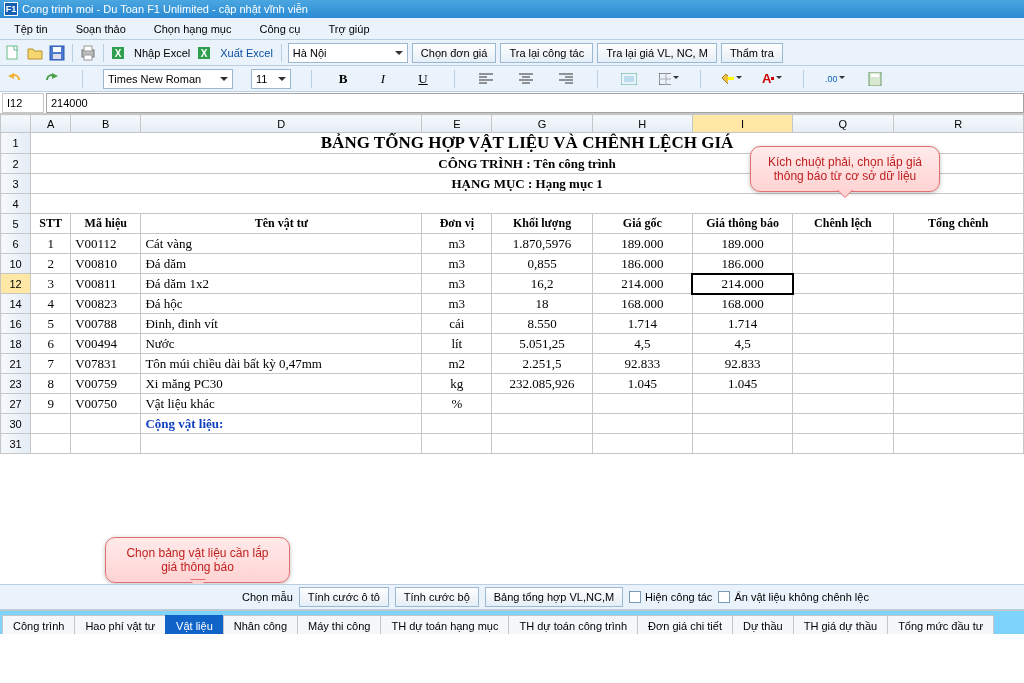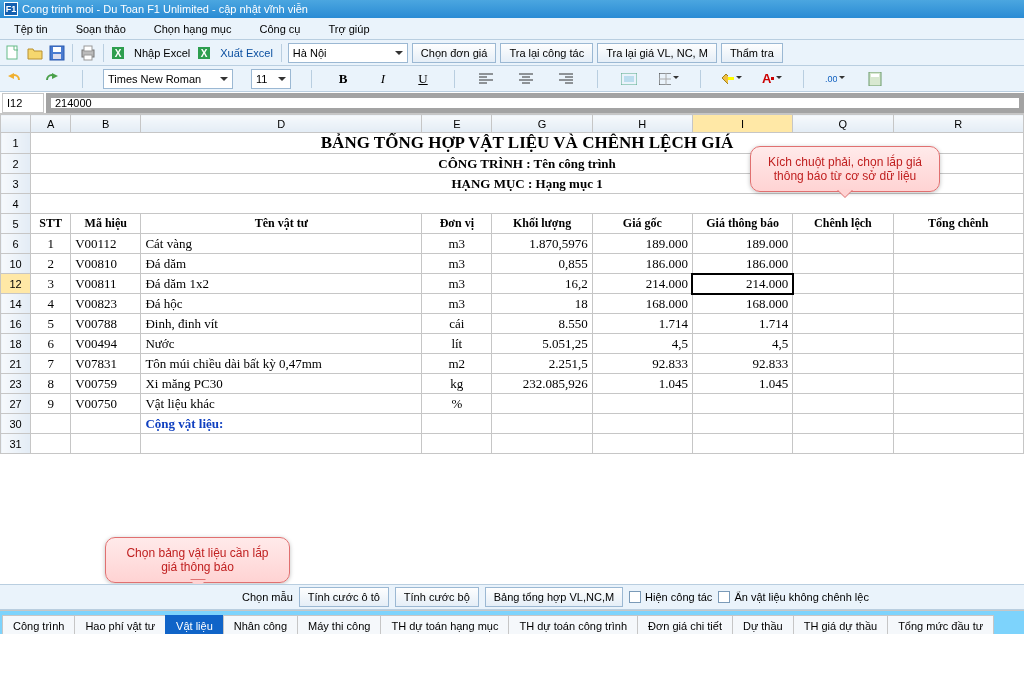--- a/index.html
+++ b/index.html
@@ -25,35 +25,35 @@
   .fontbox { background: #fff; border: 1px solid #9bb8d3; height: 20px; padding: 0 16px 0 4px; position: relative; width: 130px; display: inline-flex; align-items: center; }
   .fontbox::after { content: ""; position: absolute; right: 4px; top: 7px; border: 4px solid transparent; border-top-color: #333; }
   .sizebox { background: #fff; border: 1px solid #9bb8d3; height: 20px; padding: 0 16px 0 4px; position: relative; width: 40px; display: inline-flex; align-items: center; }
   .sizebox::after { content: ""; position: absolute; right: 4px; top: 7px; border: 4px solid transparent; border-top-color: #333; }
   .fmtbtn { width: 22px; height: 20px; display: inline-flex; align-items: center; justify-content: center; border: 1px solid transparent; font-family: "Times New Roman", serif; font-size: 13px; }
   .color-swatch { width: 14px; height: 3px; display: block; }
   .fmtbtn .dd { width: 0; height: 0; border: 3px solid transparent; border-top-color: #333; margin-left: 2px; }
   
   .formula-bar { height: 22px; background: #fff; display: flex; align-items: center; border-bottom: 1px solid #c6c6c6; }
   .namebox { width: 42px; height: 20px; border: 1px solid #c6c6c6; padding: 0 4px; display: flex; align-items: center; margin: 0 2px; }
-  .formula-input { flex: 1; height: 20px; border: 5px solid #a3a3a3; padding: 0 4px; display: flex; align-items: center; }
+  .formula-input { flex: 1; height: 20px; border: 1px solid #a3a3a3; padding: 0 4px; display: flex; align-items: center; }
   
   .grid-area { position: relative; height: 470px; background: #fff; overflow: hidden; }
   table.sheet { border-collapse: collapse; table-layout: fixed; width: 100%; }
   table.sheet th, table.sheet td { border: 1px solid #c6c6c6; height: 20px; padding: 0 4px; overflow: hidden; white-space: nowrap; }
   table.sheet thead th { background: linear-gradient(#f6f9fc,#e3ecf5); font-weight: normal; text-align: center; height: 18px; }
   table.sheet thead th.sel { background: #ffe8a6; }
   table.sheet tbody th.rowhdr { background: linear-gradient(90deg,#f6f9fc,#e3ecf5); font-weight: normal; text-align: center; width: 30px; }
   table.sheet tbody th.rowhdr.sel { background: #ffe8a6; }
   .corner { width: 30px; }
   .title-row td { font-weight: bold; font-family: "Times New Roman", serif; font-size: 17px; text-align: center; }
   .sub-row td { font-weight: bold; font-family: "Times New Roman", serif; font-size: 13px; text-align: center; }
   .hdr-row td { font-weight: bold; font-family: "Times New Roman", serif; font-size: 12px; text-align: center; background: #fff; }
   .data-row td { font-family: "Times New Roman", serif; font-size: 13px; }
-  .ar { text-align: right; }
+  .ar { text-align: center; }
   .ac { text-align: center; }
   .blue-bold { color: #1040c0; font-weight: bold; }
   td.active { outline: 2px solid #000; outline-offset: -1px; }
   
   .callout { position: absolute; background: linear-gradient(#ffeaea,#ffd3d3); border: 1px solid #e07070; border-radius: 10px; padding: 8px 12px; color: #c02020; font-size: 12px; text-align: center; box-shadow: 0 1px 4px rgba(0,0,0,0.25); z-index: 50; }
   .callout .tail { position: absolute; width: 0; height: 0; }
   .callout.top .tail { bottom: -14px; left: 50%; margin-left: -8px; border: 8px solid transparent; border-top-color: #ffd3d3; filter: drop-shadow(0 1px 0 #e07070); }
   .callout.bottom .tail { top: -14px; left: 50%; margin-left: -8px; border: 8px solid transparent; border-bottom-color: #ffeaea; filter: drop-shadow(0 -1px 0 #e07070); }
   
   .option-bar { height: 26px; background: #eaf3fb; display: flex; align-items: center; padding: 0 6px; gap: 6px; border-top: 1px solid #b9cee0; border-bottom: 1px solid #b9cee0; }

